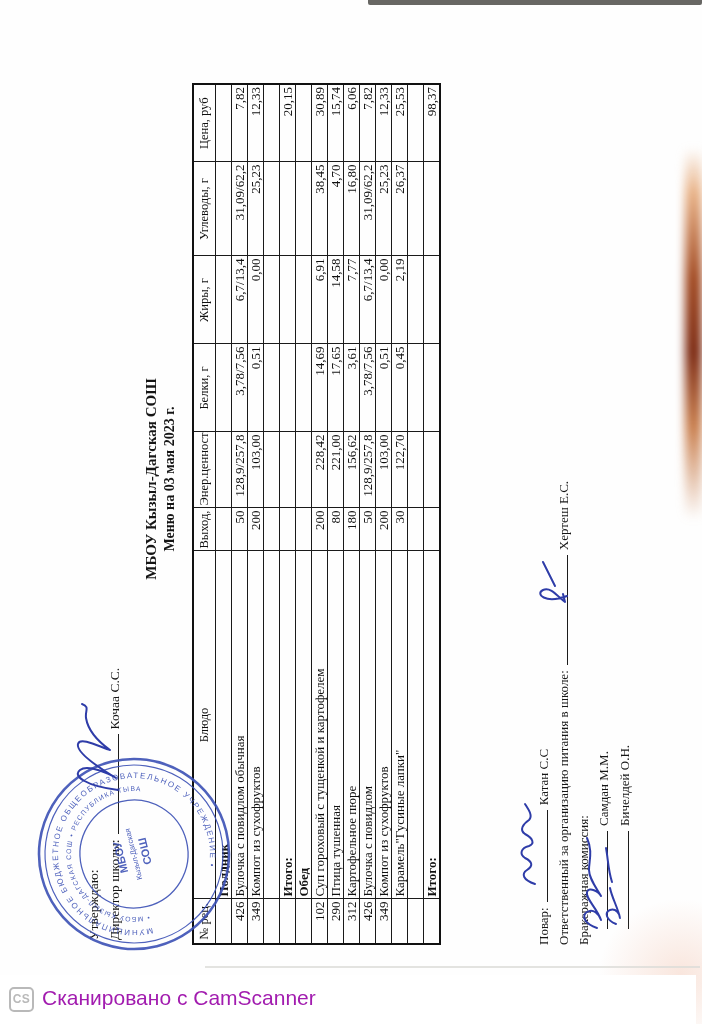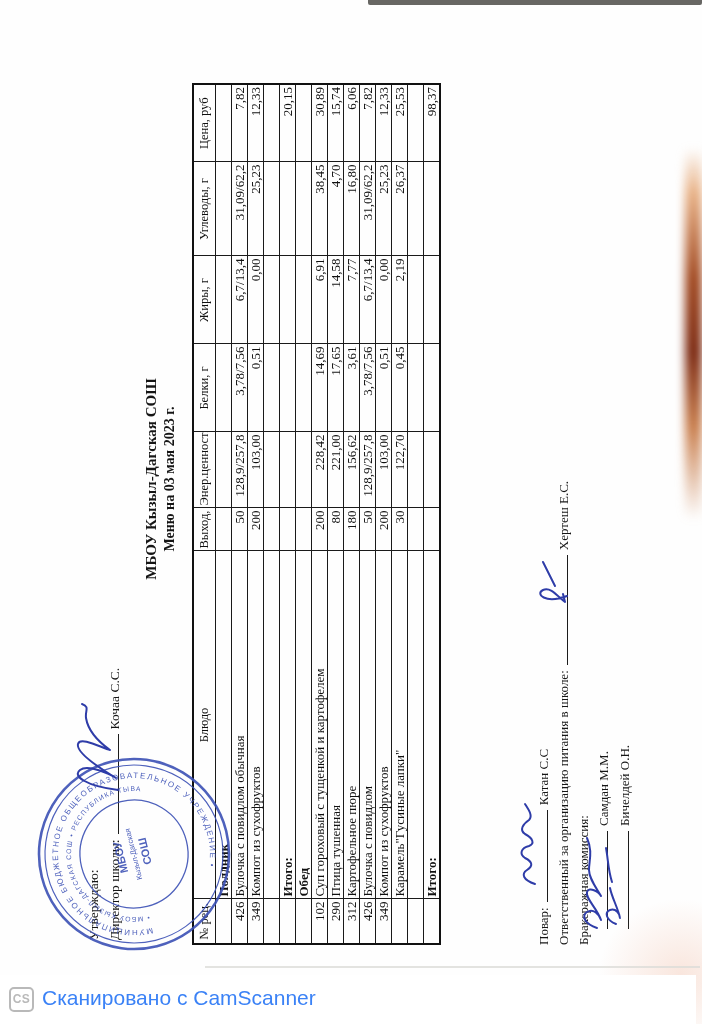--- a/index.html
+++ b/index.html
@@ -77,21 +77,21 @@
   
   .cambar{position:absolute;left:0;top:975px;width:696px;height:49px;background:#ffffff;z-index:7;}
   .cslogo{
     position:absolute;left:9px;top:12px;width:21px;height:21px;
     border:2px solid #b9b9b9;border-radius:5px;
     color:#b9b9b9;font:bold 12px/21px "Liberation Sans","DejaVu Sans",sans-serif;
     text-align:center;letter-spacing:.5px;
   }
   .cstext{
     position:absolute;left:42px;top:11px;
-    font:21px "Liberation Sans","DejaVu Sans",sans-serif;color:#3b82f6;
+    font:21px "Liberation Sans","DejaVu Sans",sans-serif;color:#a21caf;
   }
 </style>
 </head>
 <body>
 
 <div class="viewport">
 
   <div class="scan">
 
     <div class="approve">

